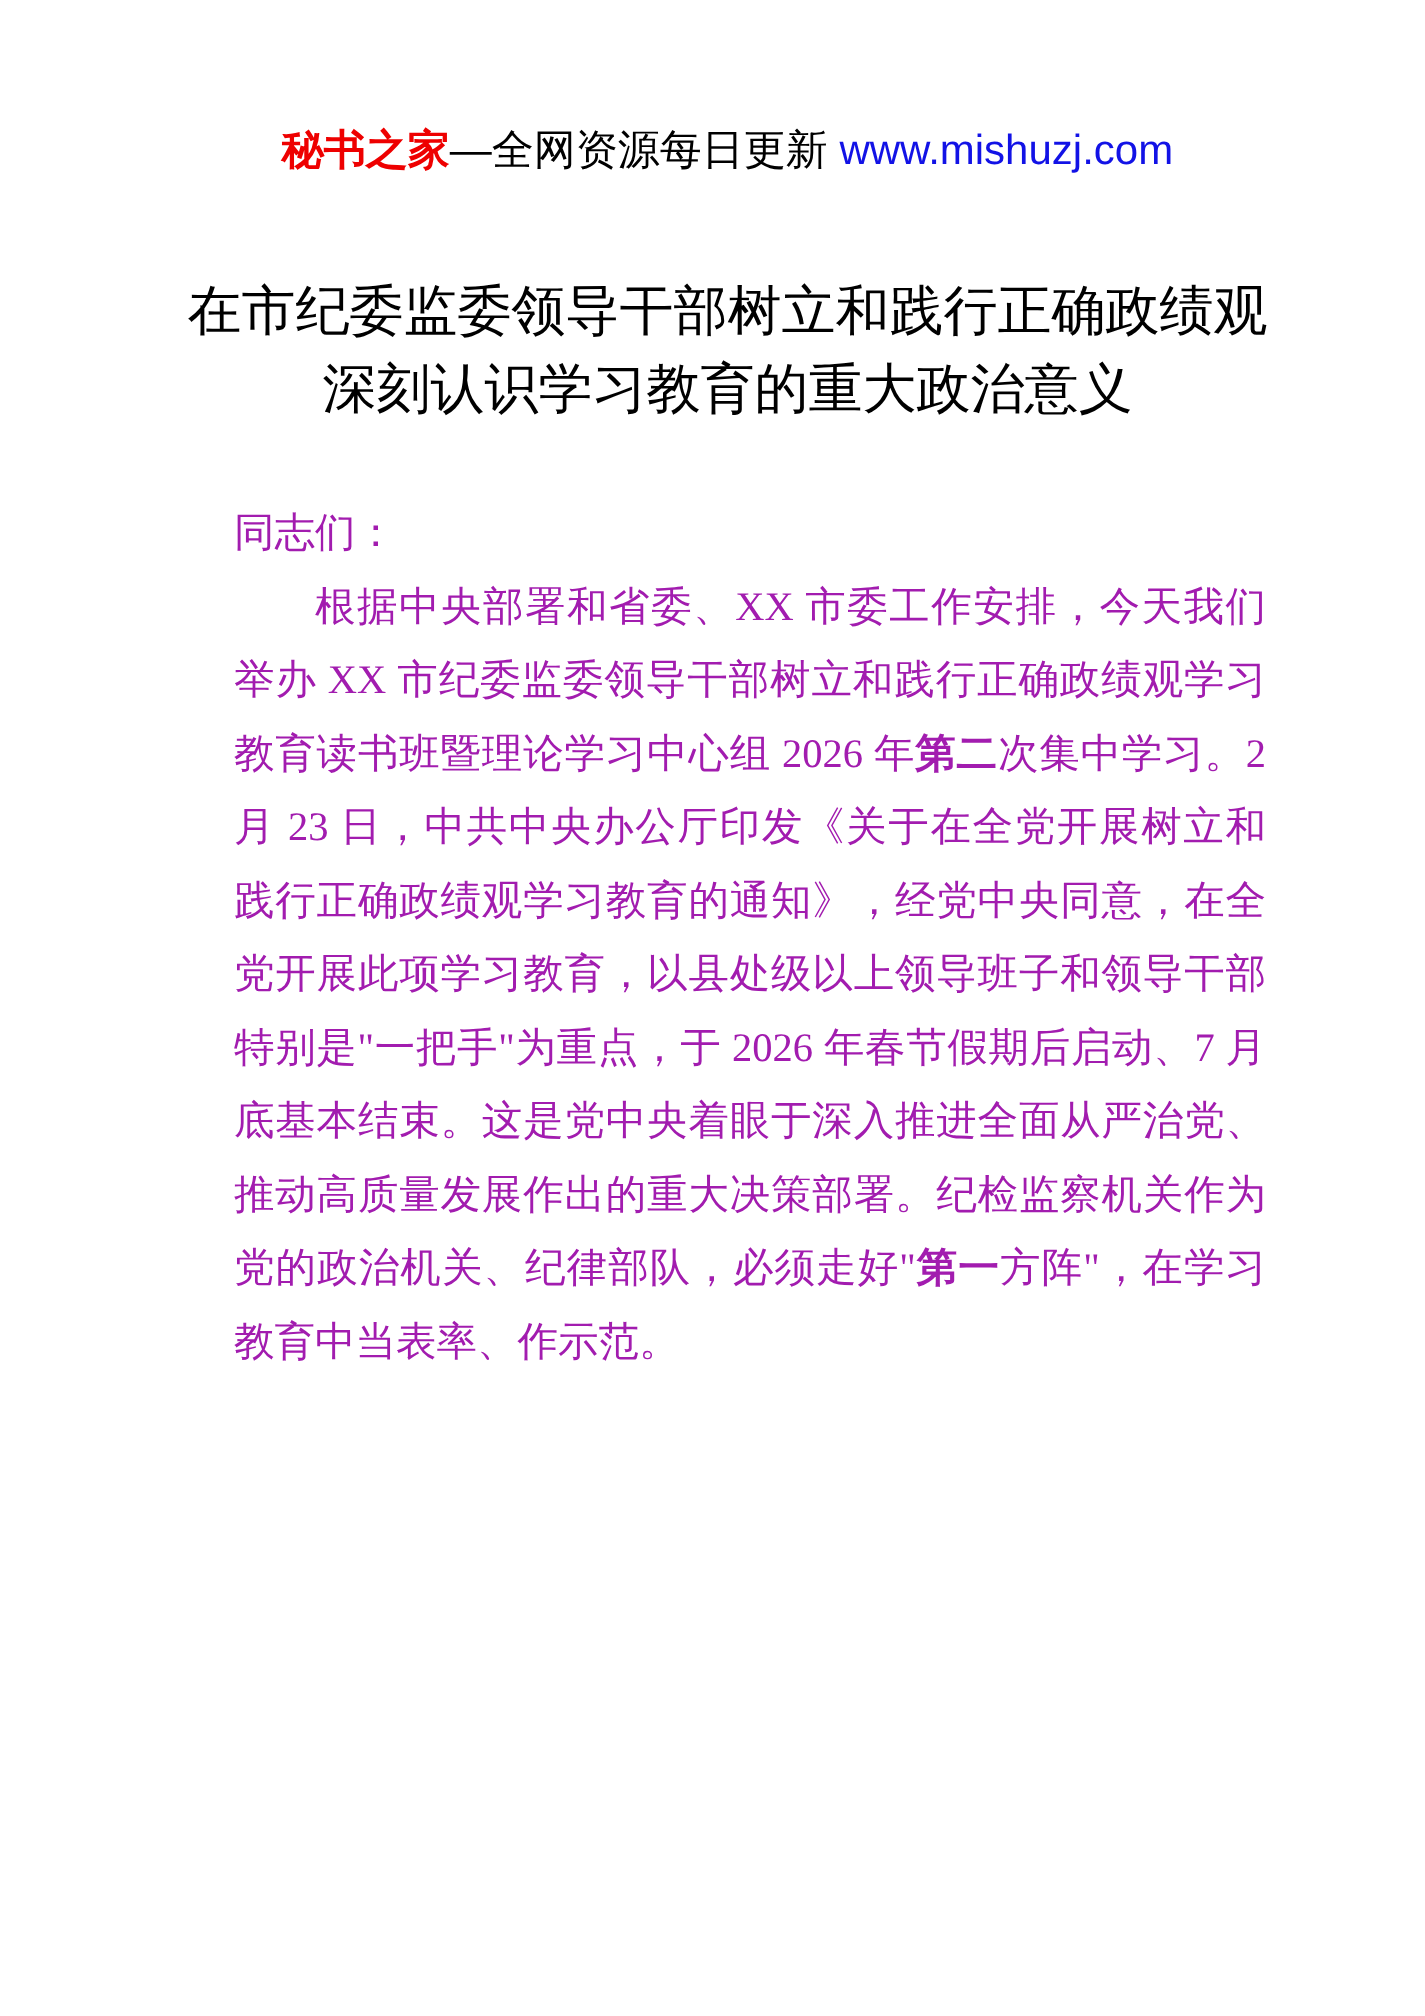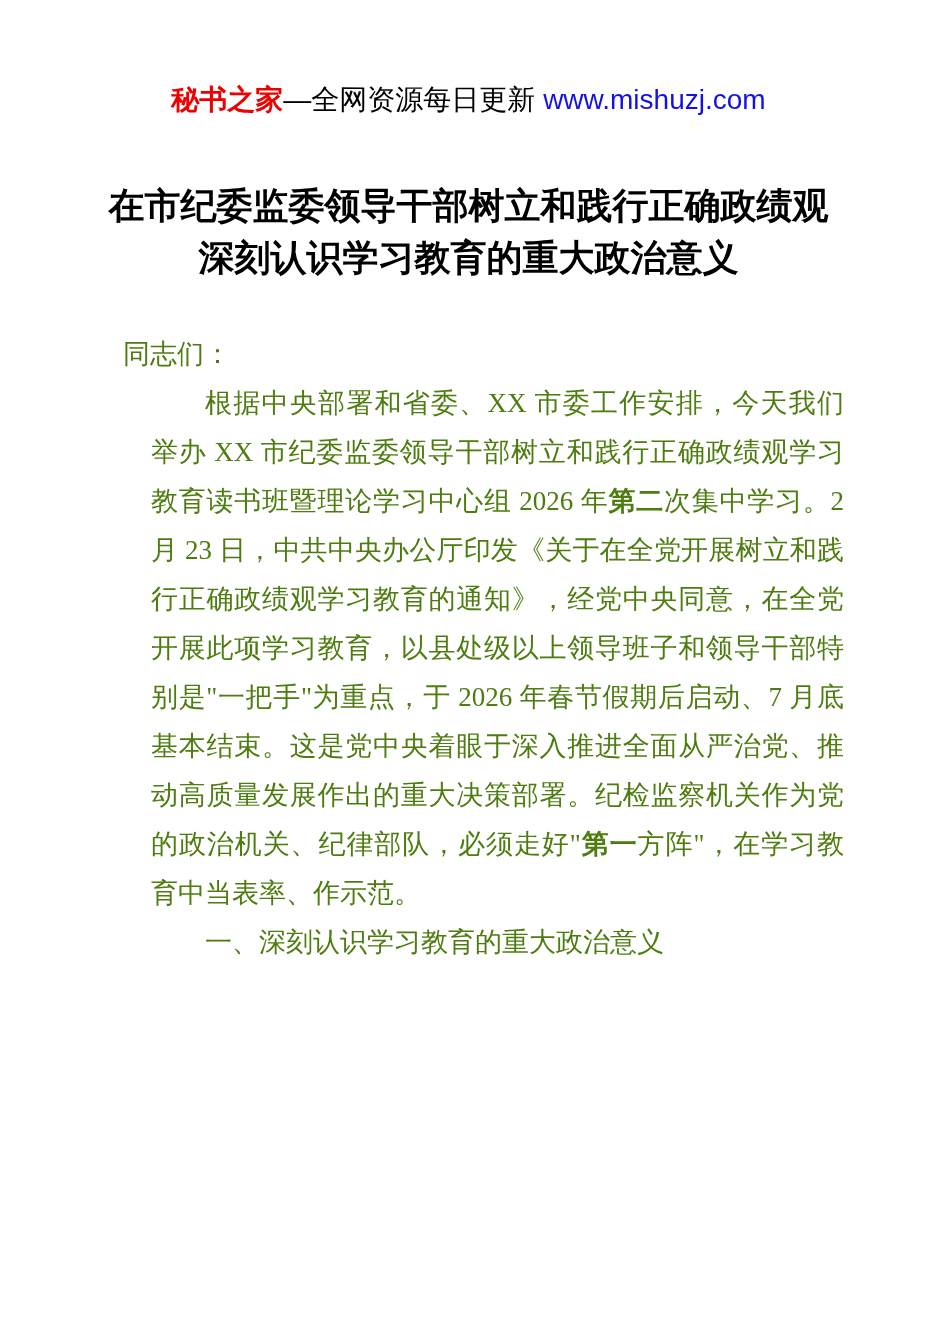--- a/index.html
+++ b/index.html
@@ -5,20 +5,21 @@
   * { margin: 0; padding: 0; box-sizing: border-box; }
   html, body { background: #ffffff; }
   .page {
     position: relative;
     width: 937px;
     height: 1344px;
     background: #ffffff;
     overflow: hidden;
     font-family: "Liberation Serif", "DejaVu Sans", serif;
     color: #000000;
+    padding-left: 33px;
   }
   .site-header {
     margin-top: 84px;
     text-align: center;
     font-size: 28px;
     line-height: 32px;
     white-space: nowrap;
   }
   .site-header .brand {
     color: #ee0000;
@@ -32,51 +33,50 @@
   }
   .site-header .url {
     color: #1212e6;
     font-family: "Liberation Sans", "DejaVu Sans", sans-serif;
     cursor: pointer;
   }
   .doc-title {
     margin-top: 64px;
     text-align: center;
     font-size: 36px;
-    font-weight: 700;
+    font-weight: 400;
     line-height: 52px;
     font-family: "Liberation Sans", "DejaVu Sans", sans-serif;
     color: #000000;
   }
   .doc-title .tline { display: block; }
   .doc-body {
     margin-top: 46px;
     padding-left: 123px;
     padding-right: 93px;
     font-size: 27px;
     line-height: 49px;
     text-align: justify;
     text-justify: inter-ideograph;
-    color: #4d7c0f;
+    color: #a21caf;
   }
   .doc-body p.salutation { text-indent: 0; }
-  .doc-body p.para { text-indent: 2em; margin-left: 28px; }
+  .doc-body p.para { text-indent: 2em; }
   .doc-body b { font-weight: 700; }
 </style>
 </head>
 <body>
 
 <div class="page">
 
   <div class="site-header"><span class="brand">秘书之家</span><span class="dash">—</span><span class="tagline">全网资源每日更新</span><span class="tagline"> </span><span class="url">www.mishuzj.com</span></div>
 
   <h1 class="doc-title">
     <span class="tline">在市纪委监委领导干部树立和践行正确政绩观</span>
     <span class="tline">深刻认识学习教育的重大政治意义</span>
   </h1>
 
   <div class="doc-body">
     <p class="salutation">同志们：</p>
     <p class="para"><span>根据中央部署和省委、XX 市委工作安排，今天我们举办 XX 市纪委监委领导干部树立和践行正确政绩观学习教育读书班暨理论学习中心组 2026 年</span><b>第二</b><span>次集中学习。2 月 23 日，中共中央办公厅印发《关于在全党开展树立和践行正确政绩观学习教育的通知》，经党中央同意，在全党开展此项学习教育，以县处级以上领导班子和领导干部特别是"一把手"为重点，于 2026 年春节假期后启动、7 月底基本结束。这是党中央着眼于深入推进全面从严治党、推动高质量发展作出的重大决策部署。纪检监察机关作为党的政治机关、纪律部队，必须走好"</span><b>第一</b><span>方阵"，在学习教育中当表率、作示范。</span></p>
-    <p class="para"><span>一、深刻认识学习教育的重大政治意义</span></p>
   </div>
 
 </div>
 
 </body></html>

